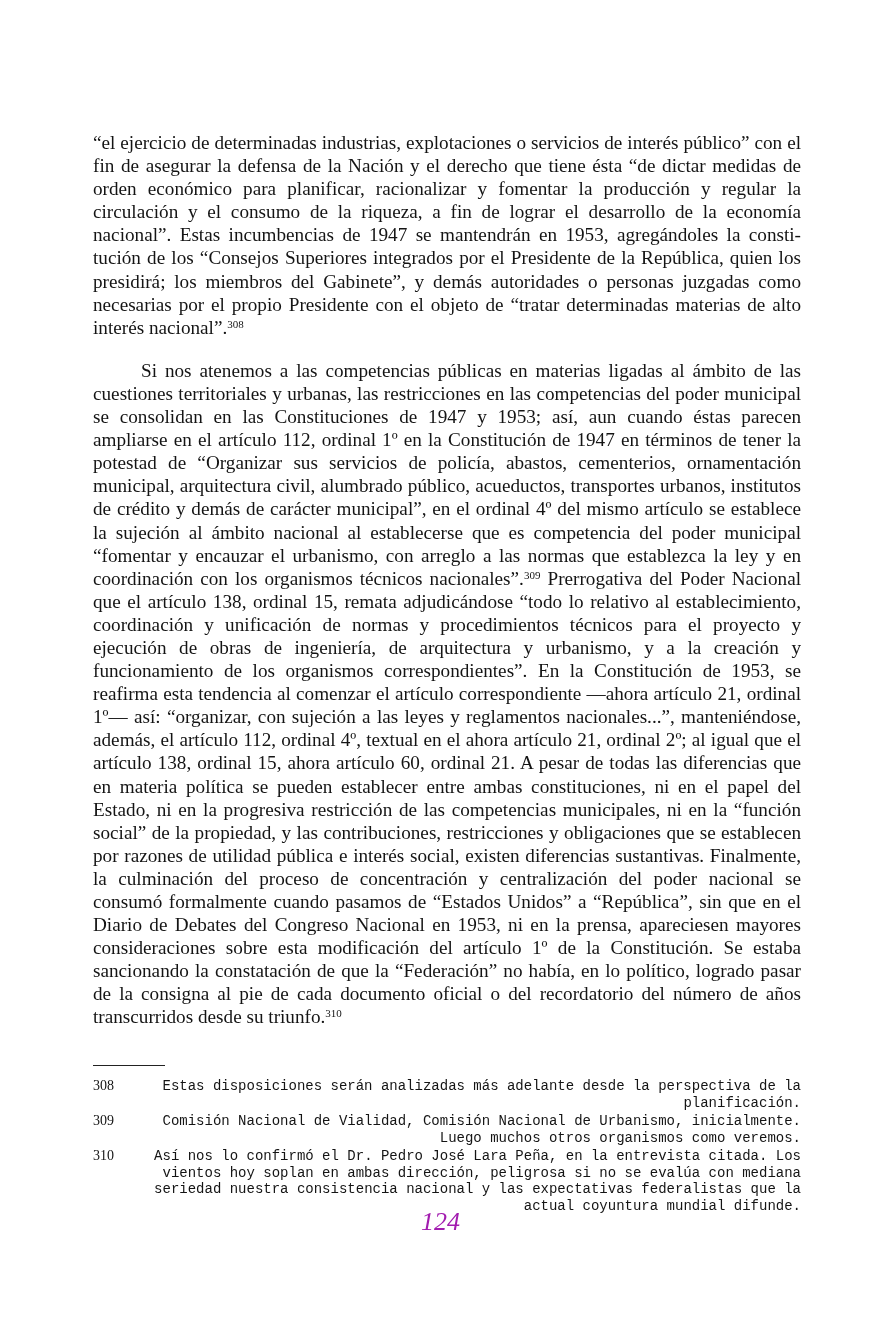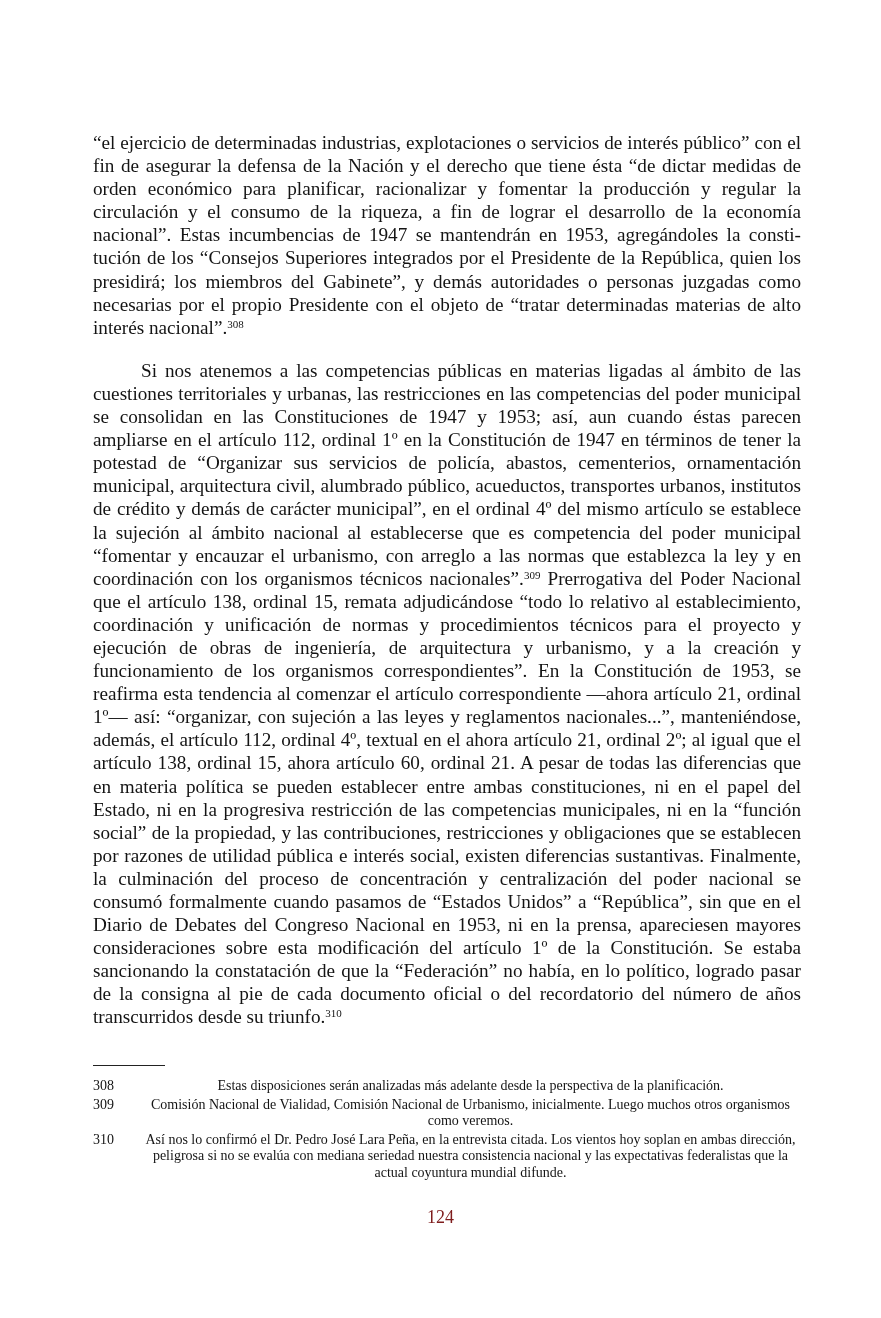--- a/index.html
+++ b/index.html
@@ -9,23 +9,23 @@
   .body-text p { margin: 0; font-size: 19.2px; line-height: 23.1px; text-align: justify;
     hyphens: manual; }
   .body-text p.indent { text-indent: 48px; }
   .body-text p.gap { margin-top: 20px; }
   sup.fn { font-size: 11px; vertical-align: 6px; line-height: 0; }
   .rule { position: absolute; left: 93px; top: 1065px; width: 72px; height: 0; border-top: 1px solid #222; }
   .footnotes { position: absolute; left: 93px; top: 1078px; width: 708px;
     font-family: "Liberation Serif", "DejaVu Serif", serif; font-size: 14px; line-height: 16.5px; color: #141414; }
   .fn-row { display: flex; margin-bottom: 2px; }
   .fn-num { width: 47px; flex: 0 0 47px; }
-  .fn-text { flex: 1; text-align: center; }
+  .fn-text { flex: 1; text-align: right; font-family: Liberation Mono, monospace; }
   .page-number { position: absolute; left: 0; width: 881px; top: 1207px; text-align: center;
-    font-family: "Liberation Serif", "DejaVu Serif", serif; font-size: 18px; color: #7f1d1d; }
+    font-family: "Liberation Serif", "DejaVu Serif", serif; font-size: 26px; color: #a21caf; font-style: italic; }
 </style>
 </head>
 <body>
 
 <div class="page body-text">
   <p><span>“el ejercicio de determinadas industrias, explotaciones o servicios de interés público” con el fin de asegurar la defensa de la Nación y el derecho que tiene ésta “de dictar medidas de orden económico para planificar, racionalizar y fomentar la producción y regular la circulación y el consumo de la riqueza, a fin de lograr el desarrollo de la economía nacional”. Estas incumbencias de 1947 se mantendrán en 1953, agregándoles la consti­tución de los “Consejos Superiores integrados por el Presidente de la República, quien los presidirá; los miembros del Gabinete”, y demás autoridades o personas juzgadas como necesarias por el propio Presidente con el objeto de “tratar determinadas materias de alto interés nacional”.</span><sup class="fn">308</sup></p>
   <p class="indent gap"><span>Si nos atenemos a las competencias públicas en materias ligadas al ámbito de las cuestiones territoriales y urbanas, las restricciones en las competencias del poder muni­cipal se consolidan en las Constituciones de 1947 y 1953; así, aun cuando éstas parecen ampliarse en el artículo 112, ordinal 1º en la Constitución de 1947 en términos de tener la potestad de “Organizar sus servicios de policía, abastos, cementerios, ornamentación municipal, arquitectura civil, alumbrado público, acueductos, transportes urbanos, insti­tutos de crédito y demás de carácter municipal”, en el ordinal 4º del mismo artículo se establece la sujeción al ámbito nacional al establecerse que es competencia del poder municipal “fomentar y encauzar el urbanismo, con arreglo a las normas que establezca la ley y en coordinación con los organismos técnicos nacionales”.</span><sup class="fn">309</sup><span> Prerrogativa del Poder Nacional que el artículo 138, ordinal 15, remata adjudicándose “todo lo relativo al establecimiento, coordinación y unificación de normas y procedimientos técnicos para el proyecto y ejecución de obras de ingeniería, de arquitectura y urbanismo, y a la creación y funcionamiento de los organismos correspondientes”. En la Constitución de 1953, se reafirma esta tendencia al comenzar el artículo correspondiente —ahora artículo 21, ordinal 1º— así: “organizar, con sujeción a las leyes y reglamentos nacionales...”, manteniéndose, además, el artículo 112, ordinal 4º, textual en el ahora artículo 21, ordinal 2º; al igual que el artículo 138, ordinal 15, ahora artículo 60, ordinal 21. A pesar de todas las diferencias que en materia política se pueden establecer entre ambas constituciones, ni en el papel del Estado, ni en la progresiva restricción de las competencias municipales, ni en la “función social” de la propiedad, y las contribuciones, restricciones y obligaciones que se establecen por razones de utilidad pública e interés social, existen diferencias sustantivas. Finalmente, la culminación del proceso de concentración y centralización del poder nacional se consumó formalmente cuando pasamos de “Estados Unidos” a “República”, sin que en el Diario de Debates del Congreso Nacional en 1953, ni en la prensa, apareciesen mayores consideraciones sobre esta modificación del artículo 1º de la Constitución. Se estaba sancionando la constatación de que la “Federación” no había, en lo político, logrado pasar de la consigna al pie de cada documento oficial o del recordatorio del número de años transcurridos desde su triunfo.</span><sup class="fn">310</sup></p>
 </div>
 
 <div class="rule"></div>

